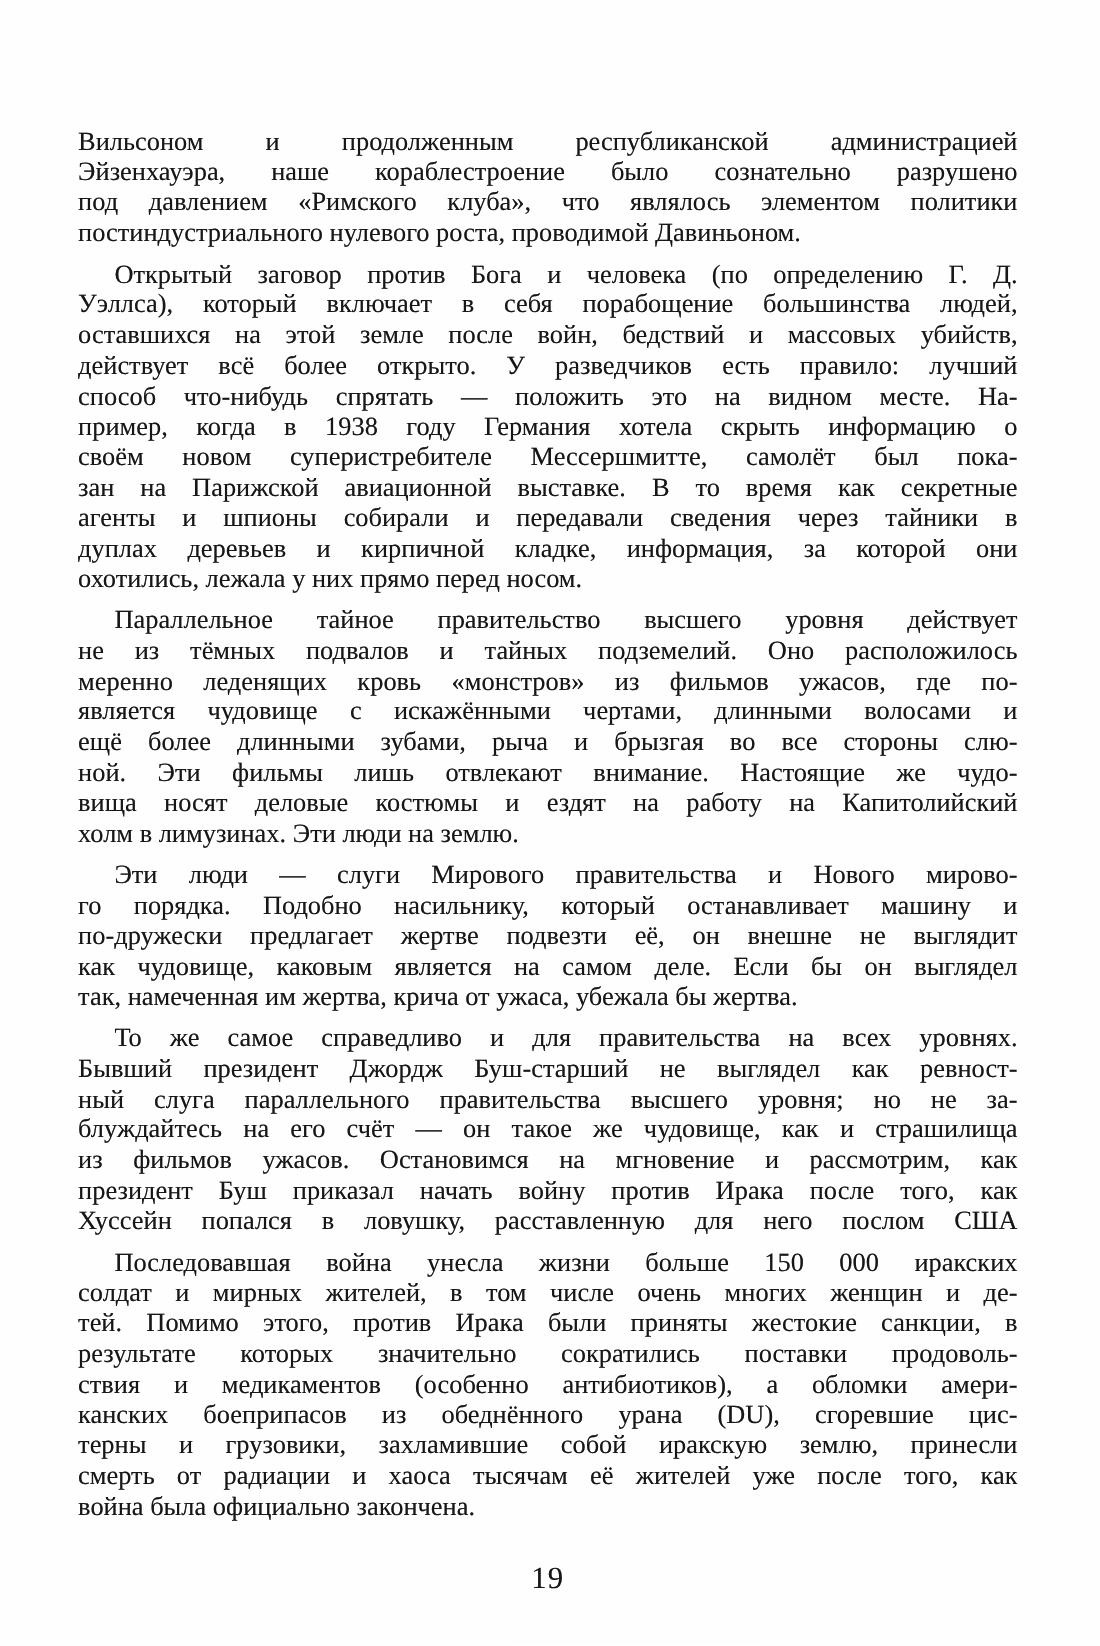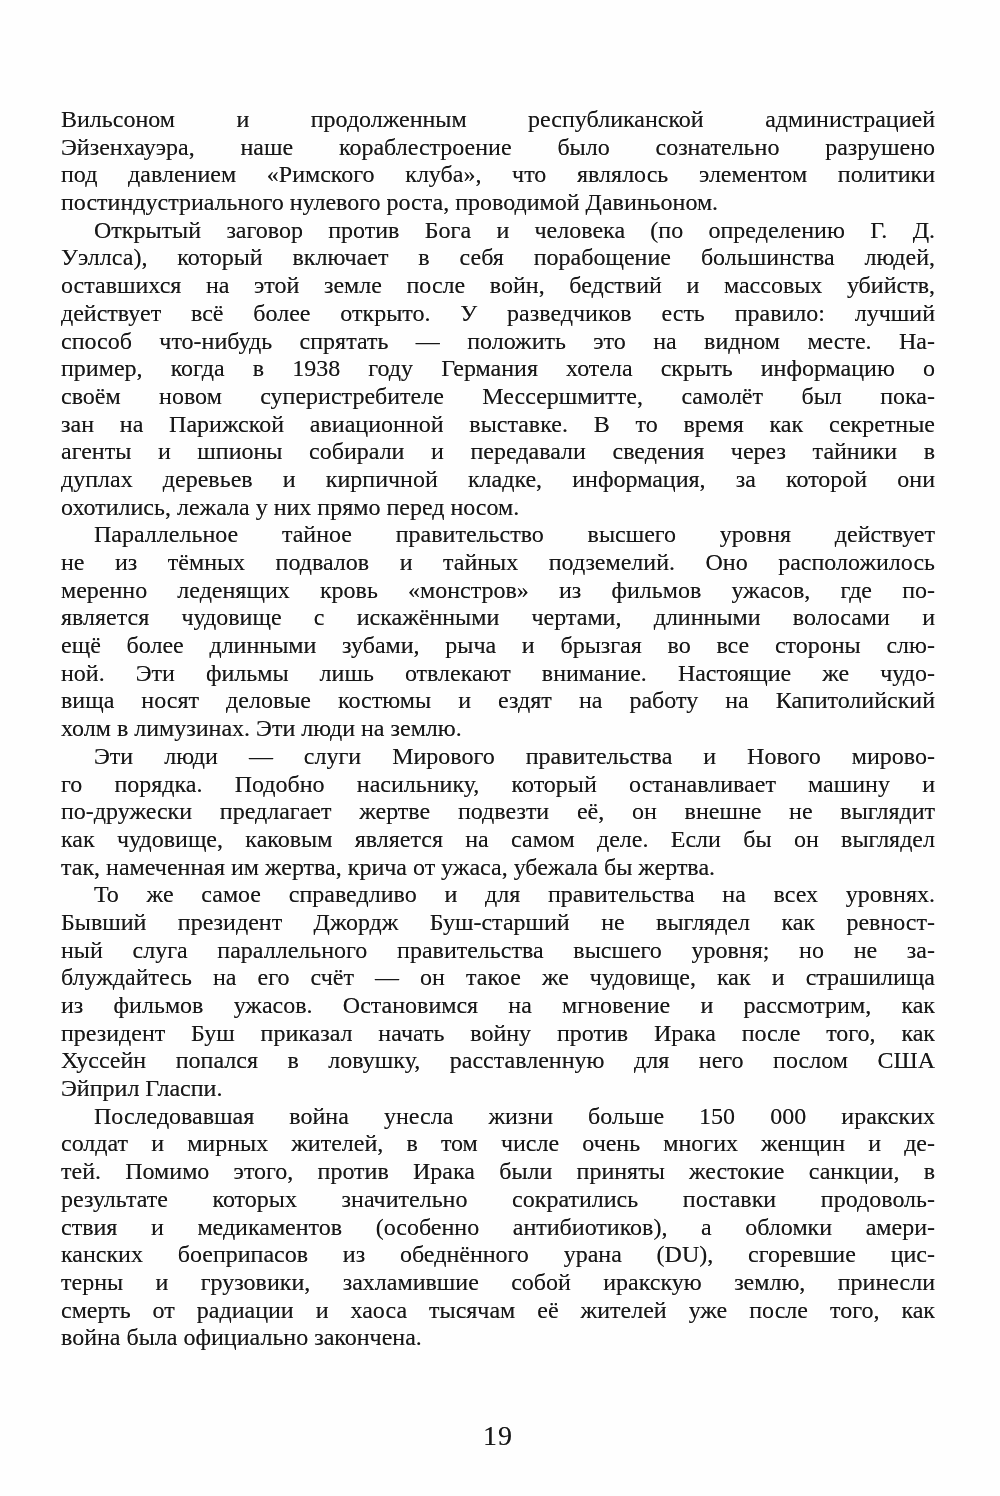--- a/index.html
+++ b/index.html
@@ -18,21 +18,21 @@
   }
   .text-block {
     position: absolute;
     left: 61px;
     top: 106px;
     width: 874px;
     font-size: 24px;
     line-height: 27.7px;
     text-shadow: 0 0 0.6px rgba(25,25,25,0.55);
   }
-  .para { margin: 0; }
+  .para { margin: 10px; }
   .line {
     height: 27.7px;
     overflow: hidden;
     text-align: justify;
     text-align-last: justify;
   }
   .line.last {
     text-align-last: left;
   }
   .para.indent .line:first-child {
@@ -91,21 +91,20 @@
         <div class="line last">так, намеченная им жертва, крича от ужаса, убежала бы жертва.</div>
       </div>
       <div class="para indent">
         <div class="line">То же самое справедливо и для правительства на всех уровнях.</div>
         <div class="line">Бывший президент Джордж Буш-старший не выглядел как ревност-</div>
         <div class="line">ный слуга параллельного правительства высшего уровня; но не за-</div>
         <div class="line">блуждайтесь на его счёт — он такое же чудовище, как и страшилища</div>
         <div class="line">из фильмов ужасов. Остановимся на мгновение и рассмотрим, как</div>
         <div class="line">президент Буш приказал начать войну против Ирака после того, как</div>
         <div class="line">Хуссейн попался в ловушку, расставленную для него послом США</div>
-        <div class="line last">Эйприл Гласпи.</div>
       </div>
       <div class="para indent">
         <div class="line">Последовавшая война унесла жизни больше 150 000 иракских</div>
         <div class="line">солдат и мирных жителей, в том числе очень многих женщин и де-</div>
         <div class="line">тей. Помимо этого, против Ирака были приняты жестокие санкции, в</div>
         <div class="line">результате которых значительно сократились поставки продоволь-</div>
         <div class="line">ствия и медикаментов (особенно антибиотиков), а обломки амери-</div>
         <div class="line">канских боеприпасов из обеднённого урана (DU), сгоревшие цис-</div>
         <div class="line">терны и грузовики, захламившие собой иракскую землю, принесли</div>
         <div class="line">смерть от радиации и хаоса тысячам её жителей уже после того, как</div>

